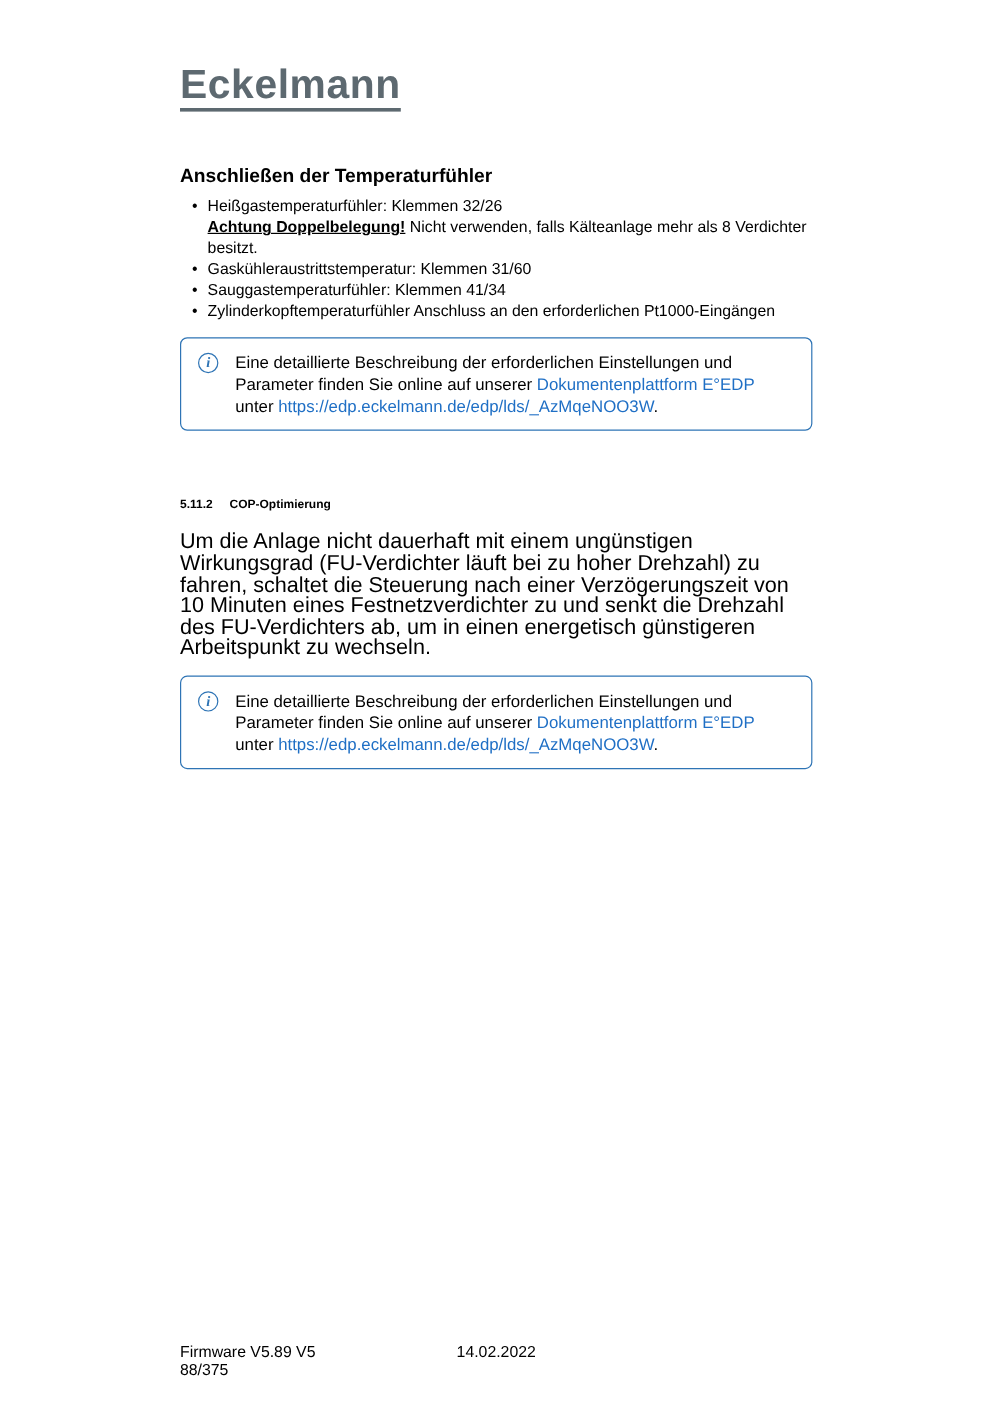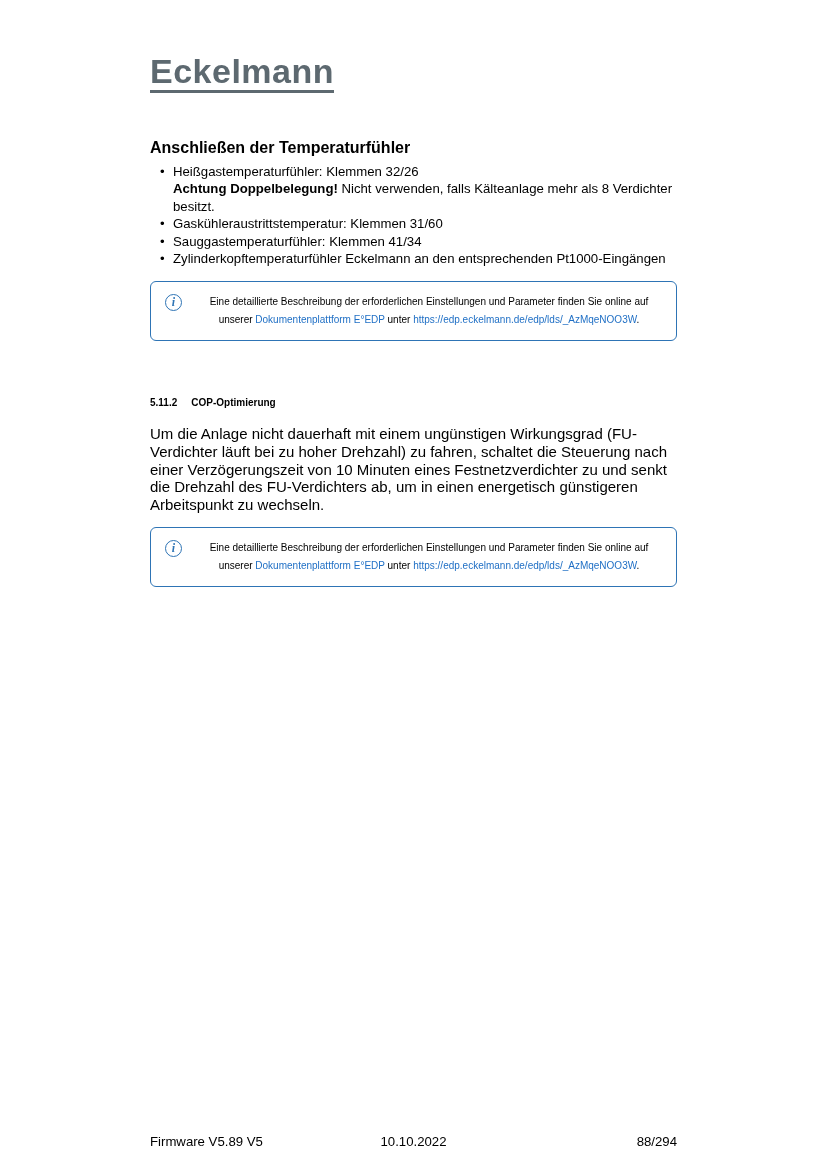--- a/index.html
+++ b/index.html
@@ -50,21 +50,21 @@
     font-size: 13.2px;
     line-height: 17.4px;
   }
   ul.bullets li::before {
     content: "\2022";
     position: absolute;
     left: 0;
     top: 0;
   }
   ul.bullets .cont-line { display: block; }
-  .b { font-weight: bold; }
+  .b { font-weight: bold; text-decoration: underline; }
 
   
   .note-box {
     display: flex;
     align-items: flex-start;
     gap: 14px;
     border: 1px solid #2e74b5;
     border-radius: 6px;
     padding: 11px 14px 11px 14px;
     margin-top: 14px;
@@ -79,52 +79,52 @@
     border-radius: 50%;
     color: #2e74b5;
     font-family: "Liberation Serif", serif;
     font-style: italic;
     font-weight: bold;
     font-size: 12px;
     line-height: 14px;
     text-align: center;
   }
   .note-text {
-    font-size: 10px;
+    font-size: 14px;
     line-height: 18px;
-    text-align: center;
   }
   a.doc-link {
     color: #1f6fc5;
     text-decoration: none;
   }
 
   
   .section-heading {
     margin-top: 56px;
     font-size: 10px;
     font-weight: bold;
   }
   .section-heading .num { margin-right: 14px; }
 
   .para {
     margin-top: 17px;
-    font-size: 15px;
+    font-size: 18px;
     line-height: 17.6px;
   }
 
   
   .footer {
     position: absolute;
     left: 70px;
     right: 70px;
     bottom: 32px;
     display: flex;
     justify-content: space-between;
     font-size: 13.2px;
+    flex-direction: column;
   }
   .footer .center {
     position: absolute;
     left: 50%;
     transform: translateX(-50%);
   }
 </style>
 </head>
 <body>
 
@@ -140,21 +140,21 @@
         <span>Heißgastemperaturfühler: Klemmen 32/26</span>
         <span class="cont-line"><span class="b">Achtung Doppelbelegung!</span><span> Nicht verwenden, falls Kälteanlage mehr als 8 Verdichter besitzt.</span></span>
       </li>
       <li>
         <span>Gaskühleraustrittstemperatur: Klemmen 31/60</span>
       </li>
       <li>
         <span>Sauggastemperaturfühler: Klemmen 41/34</span>
       </li>
       <li>
-        <span>Zylinderkopftemperaturfühler Eckelmann an den entsprechenden Pt1000-Eingängen</span>
+        <span>Zylinderkopftemperaturfühler Anschluss an den erforderlichen Pt1000-Eingängen</span>
       </li>
     </ul>
 
     <div class="note-box">
       <span class="info-icon">i</span>
       <span class="note-text"><span>Eine detaillierte Beschreibung der erforderlichen Einstellungen und Parameter finden Sie online auf unserer </span><a class="doc-link" href="#">Dokumentenplattform E°EDP</a><span> unter </span><a class="doc-link" href="#">https://edp.eckelmann.de/edp/lds/_AzMqeNOO3W</a><span>.</span></span>
     </div>
 
     <div class="section-heading">
       <span class="num">5.11.2</span><span>COP-Optimierung</span>
@@ -164,16 +164,16 @@
 
     <div class="note-box">
       <span class="info-icon">i</span>
       <span class="note-text"><span>Eine detaillierte Beschreibung der erforderlichen Einstellungen und Parameter finden Sie online auf unserer </span><a class="doc-link" href="#">Dokumentenplattform E°EDP</a><span> unter </span><a class="doc-link" href="#">https://edp.eckelmann.de/edp/lds/_AzMqeNOO3W</a><span>.</span></span>
     </div>
 
   </div>
 
   <div class="footer">
     <span>Firmware V5.89 V5</span>
-    <span class="center">10.10.2022</span>
-    <span>88/294</span>
+    <span class="center">14.02.2022</span>
+    <span>88/375</span>
   </div>
 </div>
 
 </body></html>

